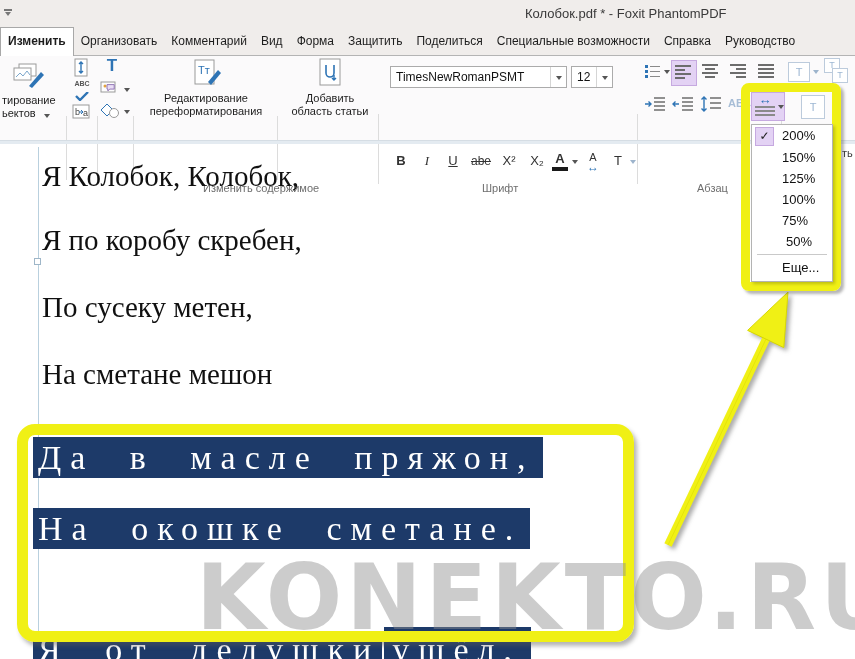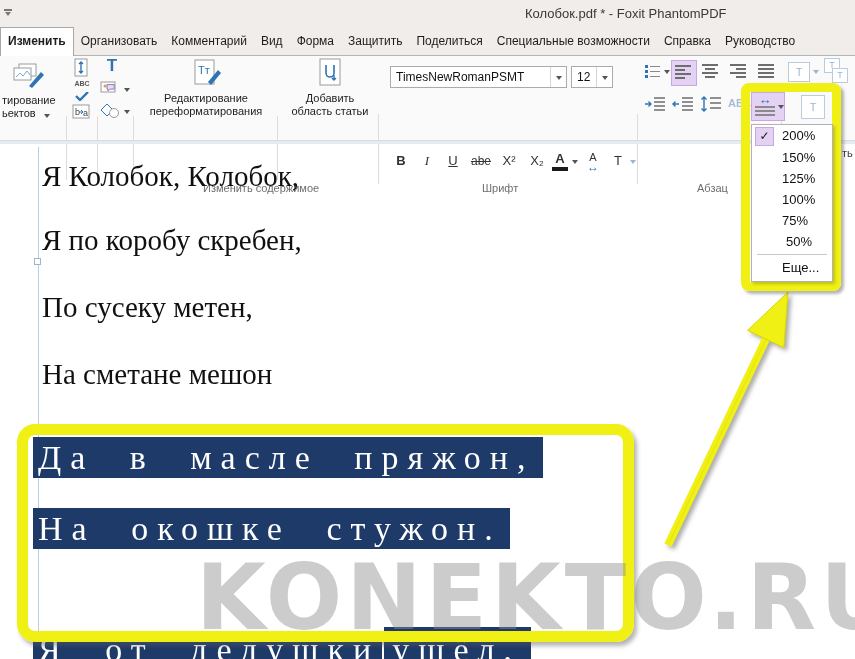--- a/index.html
+++ b/index.html
@@ -277,21 +277,21 @@
 
   <div class="doc-vline"></div>
   <div class="doc-handle"></div>
 
   <div class="docline" style="top:161px;text-align:center;">Я Колобок, Колобок,</div>
   <div class="docline" style="top:225px;">Я по коробу скребен,</div>
   <div class="docline" style="top:292px;">По сусеку метен,</div>
   <div class="docline" style="top:359px;">На сметане мешон</div>
 
   <div class="sel" style="top:437px;">Да в масле пряжон,</div>
-  <div class="sel" style="top:508px;">На окошке стужон.</div>
+  <div class="sel" style="top:508px;">На окошке сметане.</div>
   <div class="sel3wrap">
     <span class="sel3a">Я от дедушки</span><span class="sel3b">ушёл,</span>
   </div>
 
   <div class="hl-rect"></div>
 
   <svg class="arrow-svg" width="255" height="290" viewBox="0 0 255 290">
     <line x1="68" y1="275" x2="166" y2="69" stroke="#f0f015" stroke-width="8"></line>
     <line x1="68" y1="275" x2="166" y2="69" stroke="#d8d800" stroke-width="1" opacity="0.5"></line>
     <polygon points="188,22 183.8,77.6 147.6,60.4" fill="#f0f015" stroke="#d8d800" stroke-width="1"></polygon>

